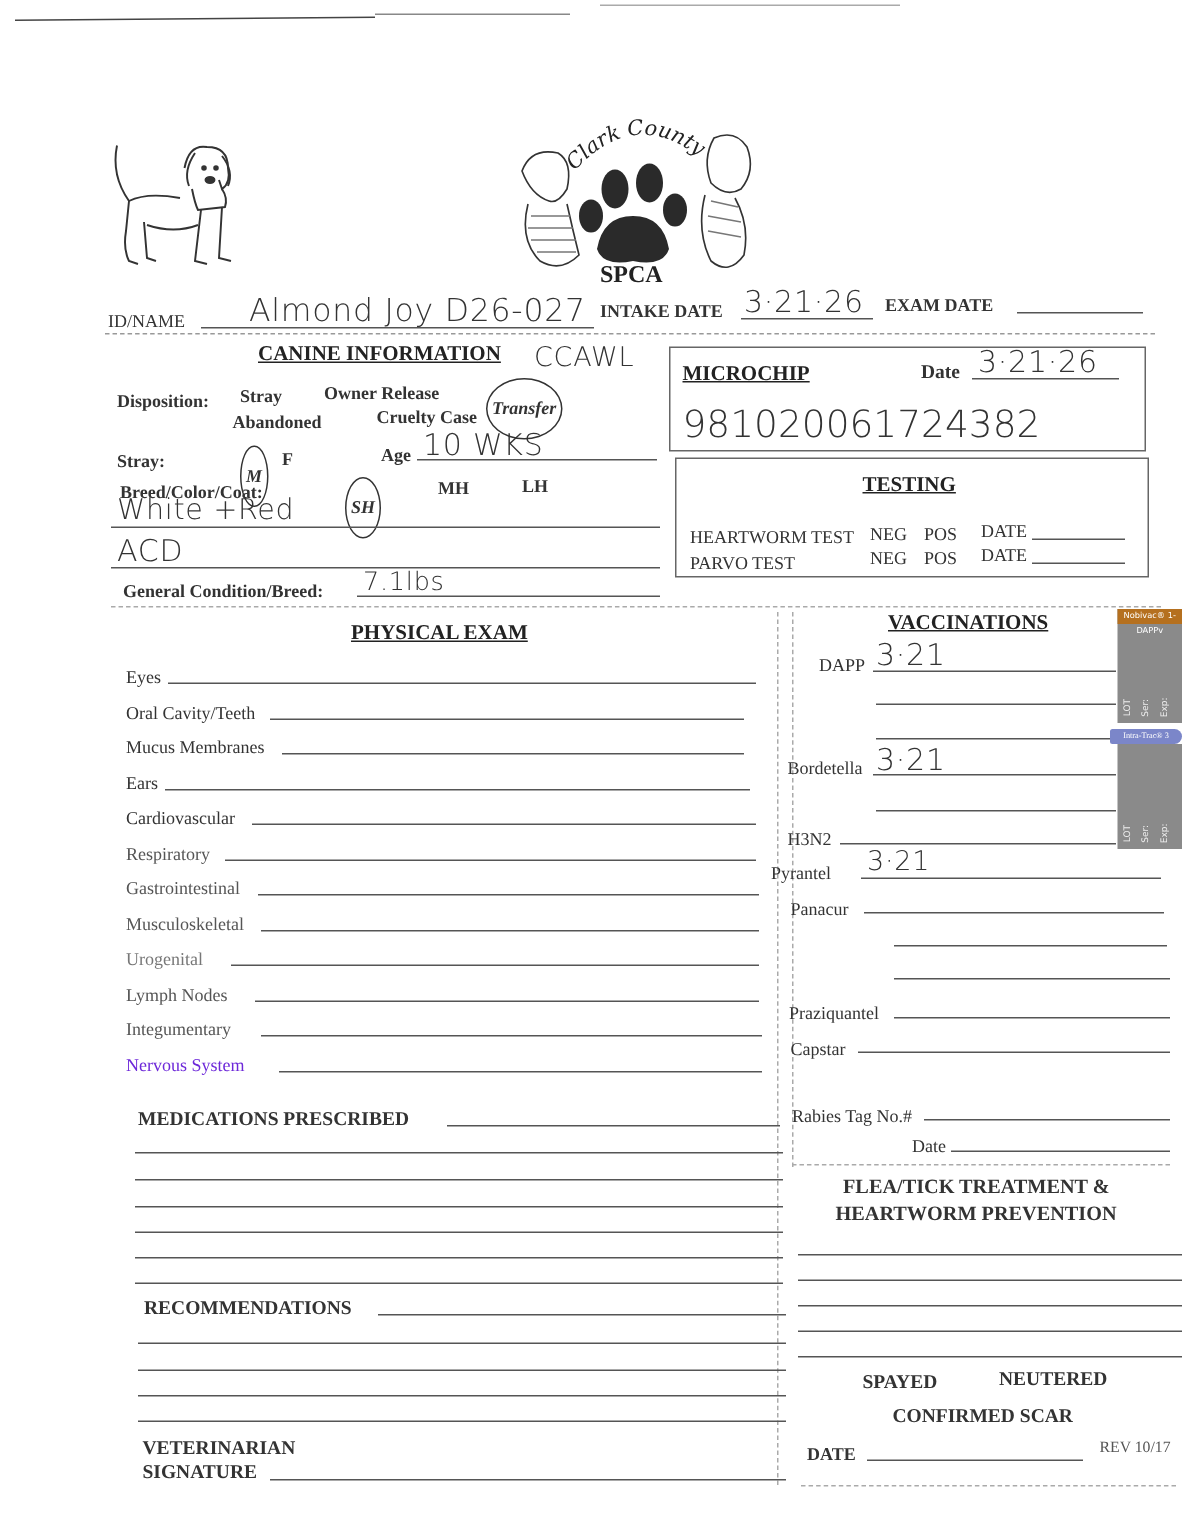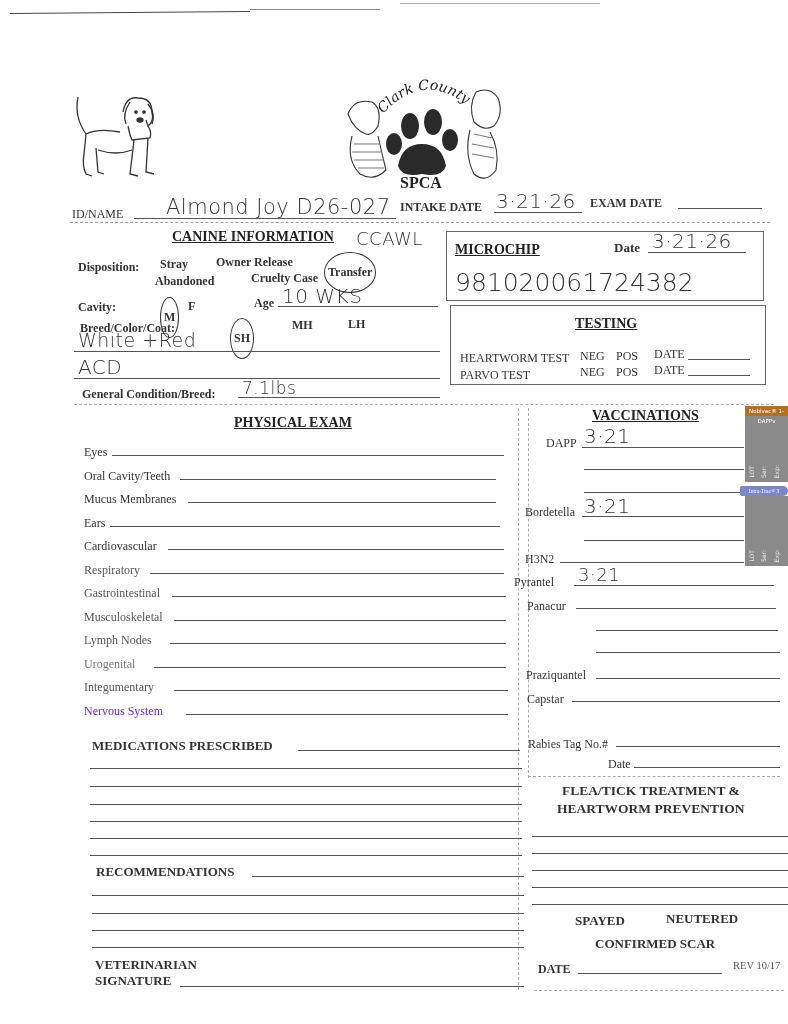--- a/index.html
+++ b/index.html
@@ -5,21 +5,21 @@
     html, body { margin:0; padding:0; }
     body { width:788px; height:1024px; background:#fff; position:relative; overflow:hidden;
       font-family:"Liberation Serif", "DejaVu Serif", serif; color:#222; }
     .abs { position:absolute; }
     .hand { font-family:"DejaVu Sans", sans-serif; font-weight:300; color:#333; letter-spacing:0.5px; }
     .line { position:absolute; border-bottom:1px solid #555; height:0; }
     .lbl { font-size:12px; color:#333; white-space:nowrap; }
     .bold { font-weight:bold; }
     .hdr { font-weight:bold; text-decoration:underline; font-size:14px; }
     .box { position:absolute; border:1px solid #666; }
-    .circ { border:1.3px solid #333; border-radius:50%; padding:12px 3px; }
+    .circ { border:1.3px solid #333; border-radius:50%; padding:12px 3px;font-style:italic; }
     .dashed-v { position:absolute; border-left:1px dashed #aaa; width:0; }
     .scanline { position:absolute; height:1px; background:#444; }
     .sticker { position:absolute; background:#8a8a8a; color:#eee; font-family:"DejaVu Sans", sans-serif; font-size:6px; }
     .sticker .cap { background:#b5701f; color:#fff; height:10px; line-height:10px; text-align:center; font-size:5.5px; }
     .sticker .vt { position:absolute; writing-mode:vertical-rl; transform:rotate(180deg); white-space:nowrap; font-size:6px; }
     .tab { background:#7b86c9; color:#fff; height:10px; line-height:10px; font-size:5.5px; text-align:center; border-radius:2px 6px 6px 2px; }
   </style>
 </head>
 <body>
 
@@ -82,21 +82,21 @@
 <div class="abs hdr" style="left:172px;top:229px;">CANINE INFORMATION</div>
 <div class="abs hand" style="left:356px;top:228px;font-size:18px;">CCAWL</div>
 
 <div class="abs lbl bold" style="left:78px;top:260px;">Disposition:</div>
 <div class="abs lbl bold" style="left:160px;top:257px;">Stray</div>
 <div class="abs lbl bold" style="left:216px;top:255px;">Owner Release</div>
 <div class="abs lbl bold circ" style="left:324px;top:252px;">Transfer</div>
 <div class="abs lbl bold" style="left:155px;top:274px;">Abandoned</div>
 <div class="abs lbl bold" style="left:251px;top:271px;">Cruelty Case</div>
 
-<div class="abs lbl bold" style="left:78px;top:300px;">Cavity:</div>
+<div class="abs lbl bold" style="left:78px;top:300px;">Stray:</div>
 <div class="abs lbl bold circ" style="left:160px;top:297px;">M</div>
 <div class="abs lbl bold" style="left:188px;top:299px;">F</div>
 <div class="abs lbl bold" style="left:254px;top:296px;">Age</div>
 <div class="abs hand" style="left:282px;top:284px;font-size:20px;">10 WKS</div>
 <div class="line" style="left:278px;top:306px;width:160px;"></div>
 
 <div class="abs lbl bold" style="left:80px;top:321px;">Breed/Color/Coat:</div>
 <div class="abs lbl bold circ" style="left:230px;top:318px;">SH</div>
 <div class="abs lbl bold" style="left:292px;top:318px;">MH</div>
 <div class="abs lbl bold" style="left:348px;top:317px;">LH</div>
@@ -136,22 +136,22 @@
 <div class="abs hdr" style="left:234px;top:415px;">PHYSICAL EXAM</div>
 <div class="abs" style="left:84px;top:442px;width:420px;">
   <div style="position:relative;height:23.5px;"><span class="lbl">Eyes</span><div class="line" style="left:28px;right:0;top:13px;"></div></div>
   <div style="position:relative;height:23.5px;"><span class="lbl">Oral Cavity/Teeth</span><div class="line" style="left:96px;right:8px;top:13px;"></div></div>
   <div style="position:relative;height:23.5px;"><span class="lbl">Mucus Membranes</span><div class="line" style="left:104px;right:8px;top:13px;"></div></div>
   <div style="position:relative;height:23.5px;"><span class="lbl">Ears</span><div class="line" style="left:26px;right:4px;top:13px;"></div></div>
   <div style="position:relative;height:23.5px;"><span class="lbl">Cardiovascular</span><div class="line" style="left:84px;right:0;top:13px;"></div></div>
   <div style="position:relative;height:23.5px;"><span class="lbl" style="color:#555;">Respiratory</span><div class="line" style="left:66px;right:0;top:13px;"></div></div>
   <div style="position:relative;height:23.5px;"><span class="lbl" style="color:#555;">Gastrointestinal</span><div class="line" style="left:88px;right:-2px;top:13px;"></div></div>
   <div style="position:relative;height:23.5px;"><span class="lbl" style="color:#555;">Musculoskeletal</span><div class="line" style="left:90px;right:-2px;top:13px;"></div></div>
+  <div style="position:relative;height:23.5px;"><span class="lbl" style="color:#777;">Urogenital</span><div class="line" style="left:70px;right:-2px;top:13px;"></div></div>
   <div style="position:relative;height:23.5px;"><span class="lbl" style="color:#555;">Lymph Nodes</span><div class="line" style="left:86px;right:-2px;top:13px;"></div></div>
-  <div style="position:relative;height:23.5px;"><span class="lbl" style="color:#777;">Urogenital</span><div class="line" style="left:70px;right:-2px;top:13px;"></div></div>
   <div style="position:relative;height:23.5px;"><span class="lbl" style="color:#555;">Integumentary</span><div class="line" style="left:90px;right:-4px;top:13px;"></div></div>
   <div style="position:relative;height:23.5px;"><span class="lbl" style="color:#6d28d9;">Nervous System</span><div class="line" style="left:102px;right:-4px;top:13px;"></div></div>
 </div>
 
 <div class="abs lbl bold" style="left:92px;top:738px;font-size:13px;">MEDICATIONS PRESCRIBED</div>
 <div class="line" style="left:298px;top:750px;width:222px;"></div>
 <div class="line" style="left:90px;top:768px;width:432px;"></div>
 <div class="line" style="left:90px;top:786px;width:432px;"></div>
 <div class="line" style="left:90px;top:804px;width:432px;"></div>
 <div class="line" style="left:90px;top:821px;width:432px;"></div>

